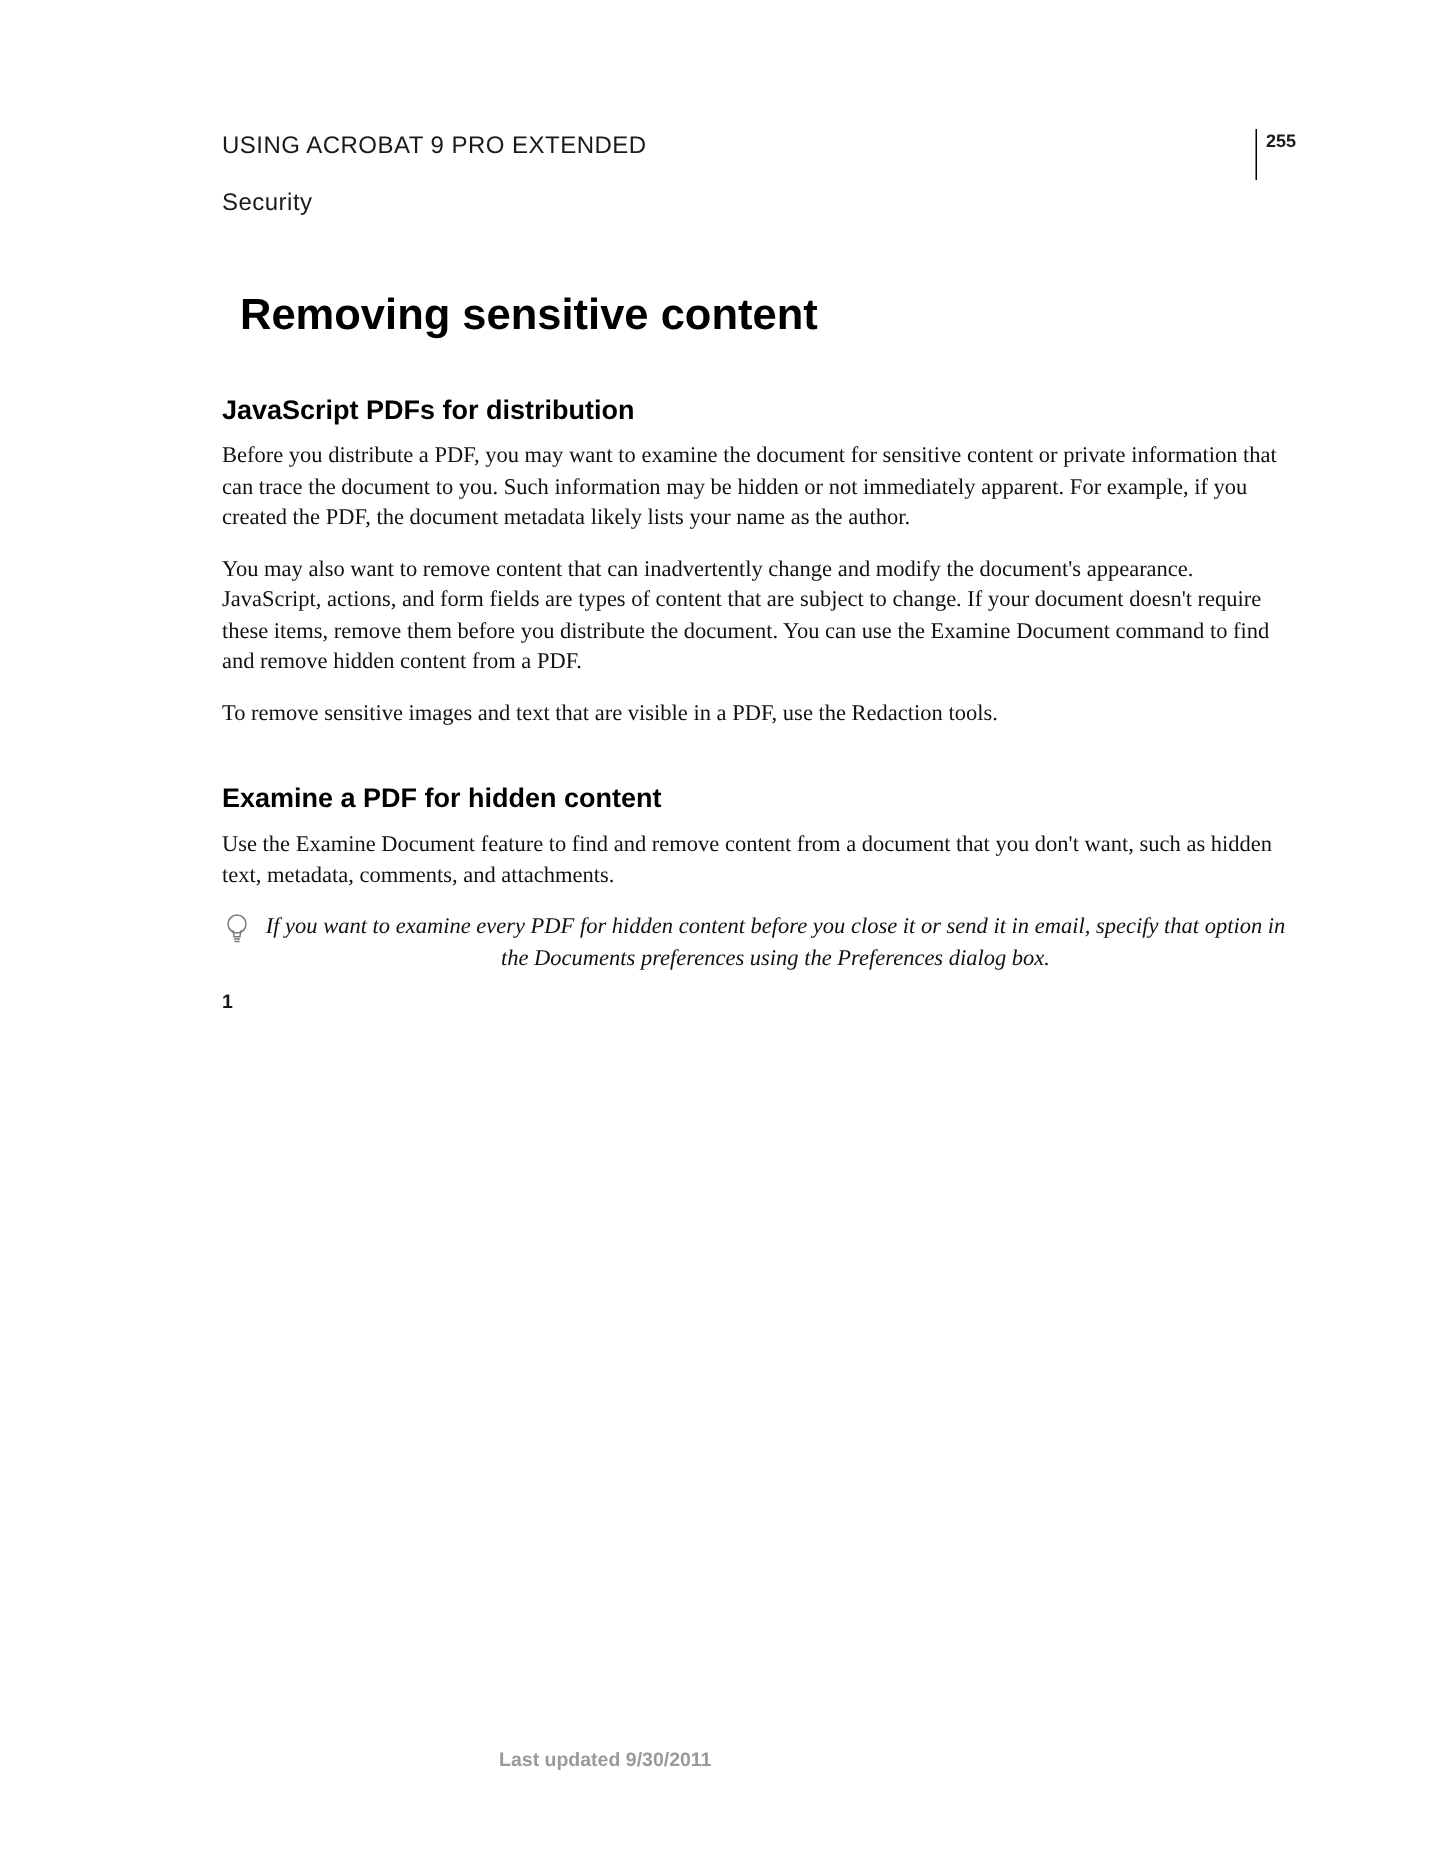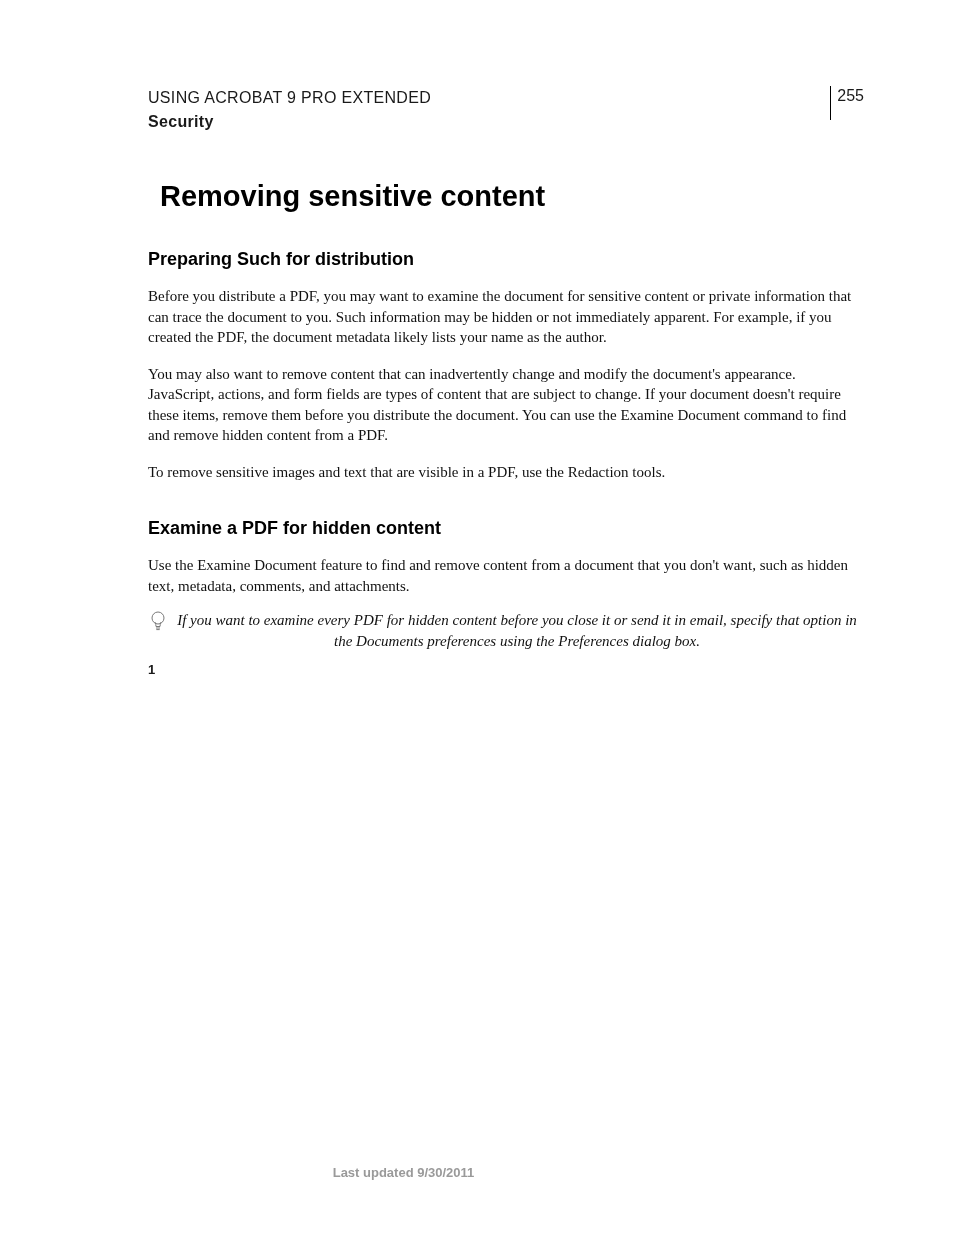--- a/index.html
+++ b/index.html
@@ -24,36 +24,37 @@
   .header-left {
     font-family: "Myriad Pro", "Segoe UI", Arial, sans-serif;
     font-size: 16px;
     line-height: 1.5;
     letter-spacing: 0.02em;
   }
   .header-title {
     font-weight: 400;
   }
   .header-section {
-    font-weight: 700;
+    font-weight: 400;
+    margin-top: 14px;
   }
   .page-number-wrap {
     display: flex;
     align-items: flex-start;
   }
   .page-number-rule {
     width: 1px;
     background: #000;
     height: 34px;
     margin-right: 6px;
   }
   .page-number {
     font-family: "Myriad Pro", "Segoe UI", Arial, sans-serif;
-    font-weight: 400;
-    font-size: 16px;
+    font-weight: 700;
+    font-size: 12px;
     padding-top: 1px;
   }
   .content {
     margin-top: 46px;
   }
   h1 {
     font-family: "Myriad Pro", "Segoe UI", Arial, sans-serif;
     font-weight: 700;
     font-size: 29px;
     margin: 0 0 36px 12px;
@@ -62,21 +63,21 @@
   h2 {
     font-family: "Myriad Pro", "Segoe UI", Arial, sans-serif;
     font-weight: 700;
     font-size: 18px;
     margin: 0 0 10px 0;
     color: #000;
   }
   p.body {
     font-size: 15px;
     line-height: 1.37;
-    margin: 16px 0 14px 0;
+    margin: 0 0 14px 0;
     color: #111;
   }
   .section-gap {
     height: 22px;
   }
   .tip-row {
     display: flex;
     align-items: flex-start;
     margin: 0 0 10px 0;
     text-align: center;
@@ -131,21 +132,21 @@
     </div>
     <div class="page-number-wrap">
       <div class="page-number-rule"></div>
       <div class="page-number">255</div>
     </div>
   </div>
 
   <div class="content">
     <h1>Removing sensitive content</h1>
 
-    <h2>Preparing Such for distribution</h2>
+    <h2>JavaScript PDFs for distribution</h2>
     <p class="body">Before you distribute a PDF, you may want to examine the document for sensitive content or private information that can trace the document to you. Such information may be hidden or not immediately apparent. For example, if you created the PDF, the document metadata likely lists your name as the author.</p>
     <p class="body">You may also want to remove content that can inadvertently change and modify the document's appearance. JavaScript, actions, and form fields are types of content that are subject to change. If your document doesn't require these items, remove them before you distribute the document. You can use the Examine Document command to find and remove hidden content from a PDF.</p>
     <p class="body">To remove sensitive images and text that are visible in a PDF, use the Redaction tools.</p>
 
     <div class="section-gap"></div>
 
     <h2>Examine a PDF for hidden content</h2>
     <p class="body">Use the Examine Document feature to find and remove content from a document that you don't want, such as hidden text, metadata, comments, and attachments.</p>
 
     <div class="tip-row">

